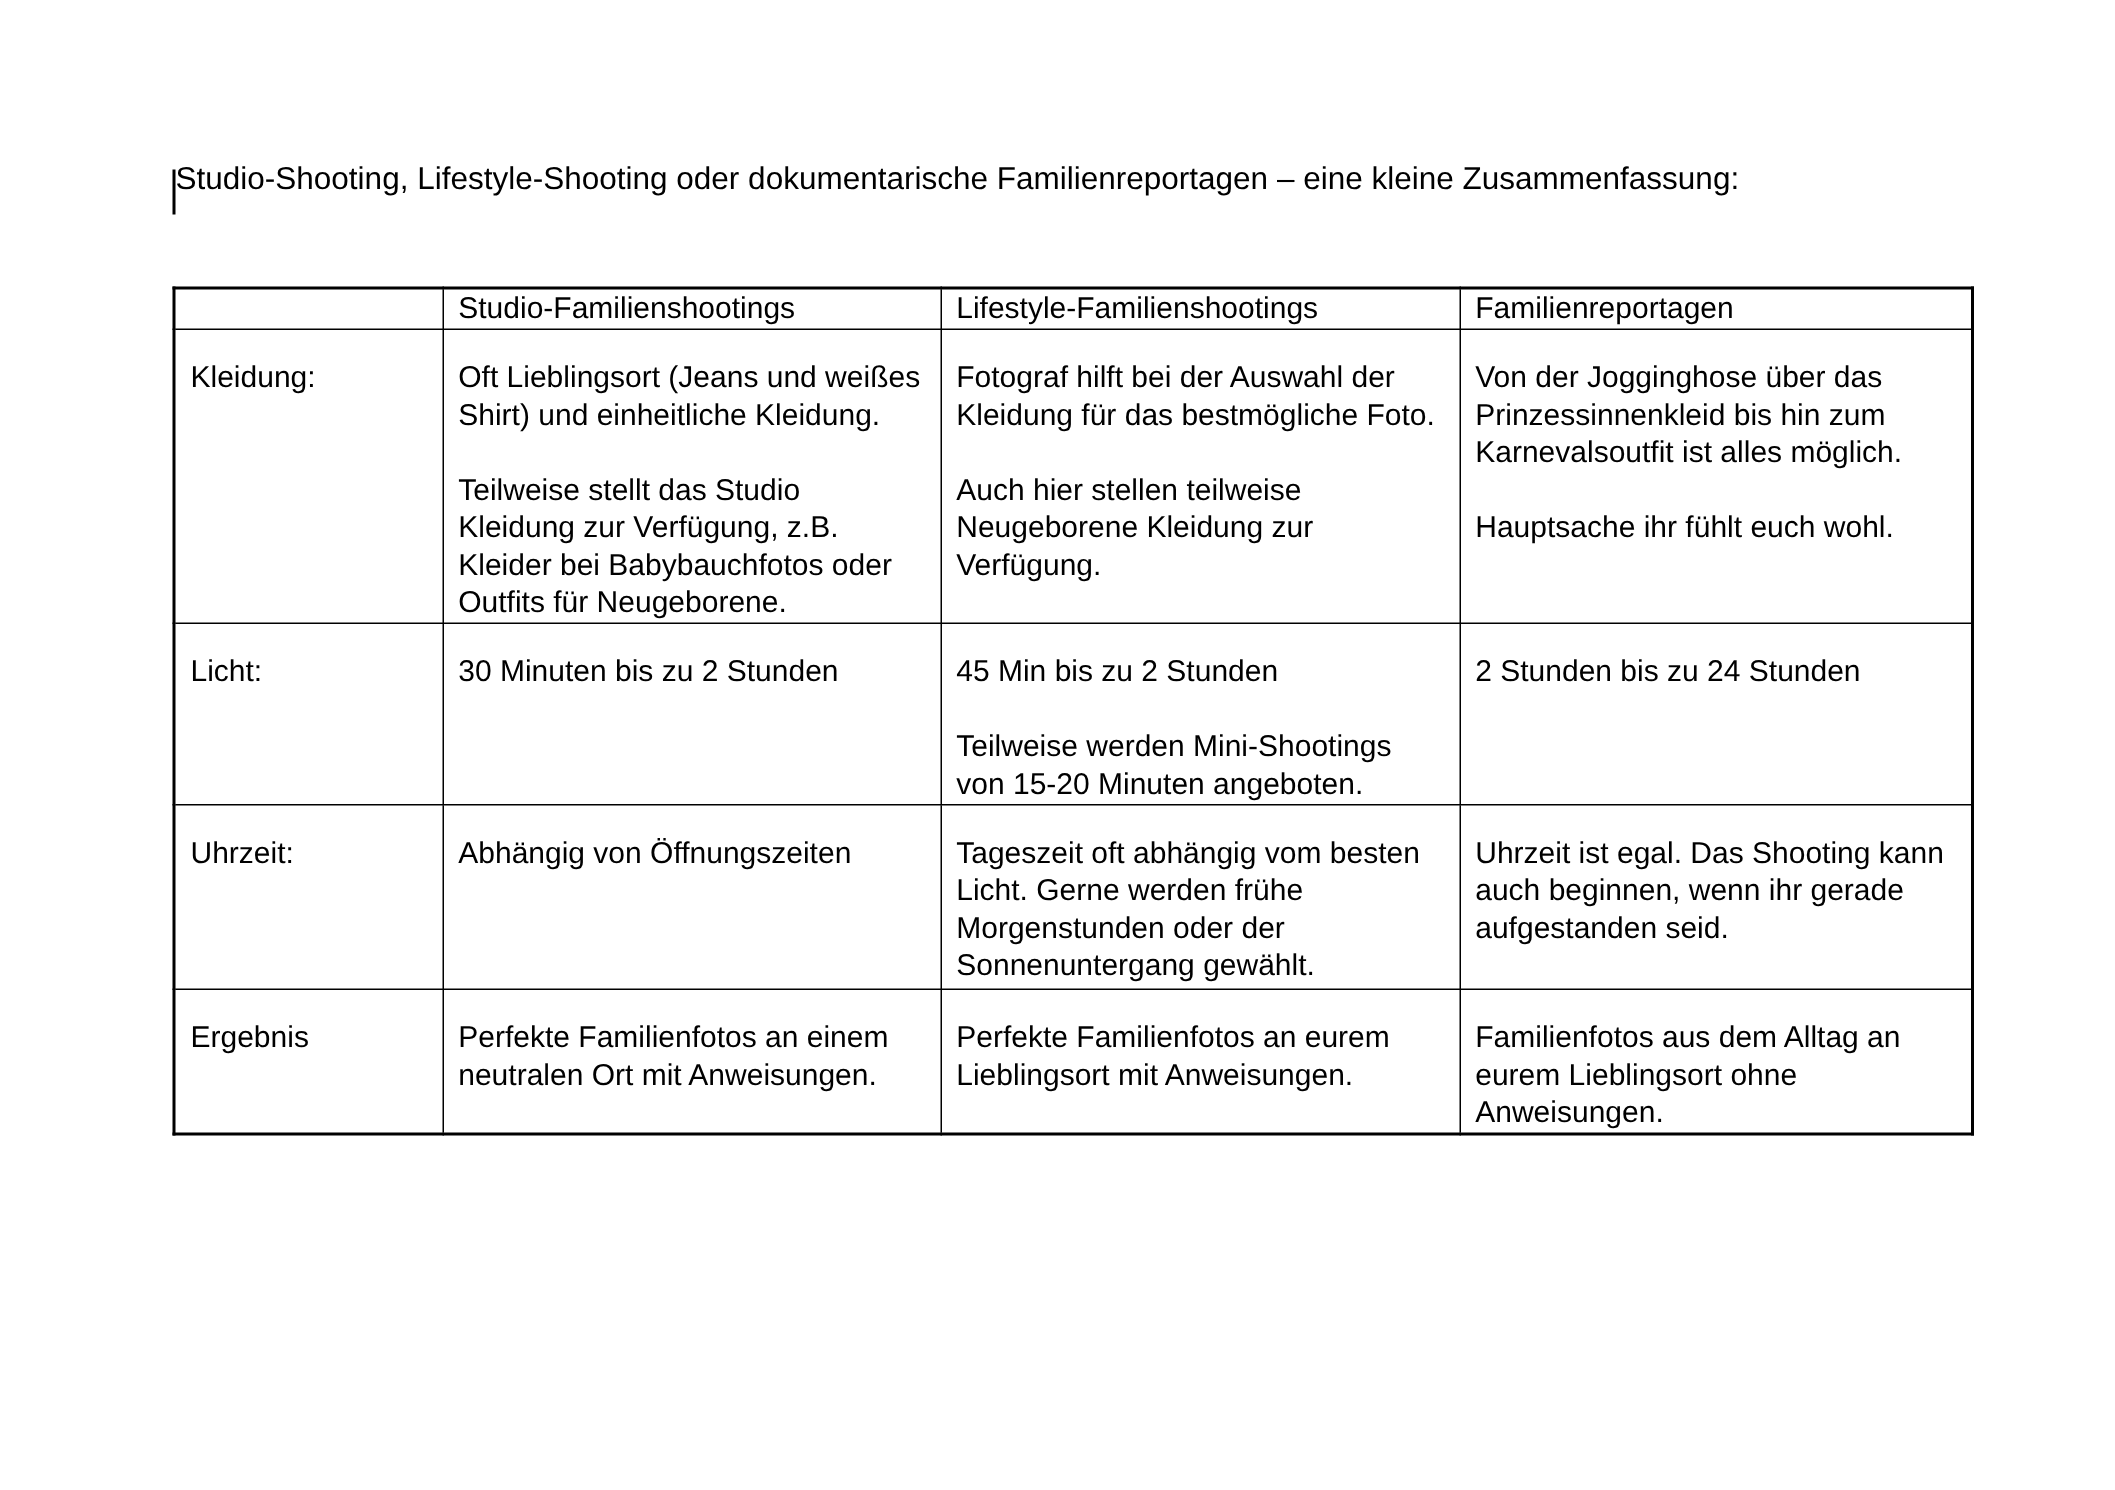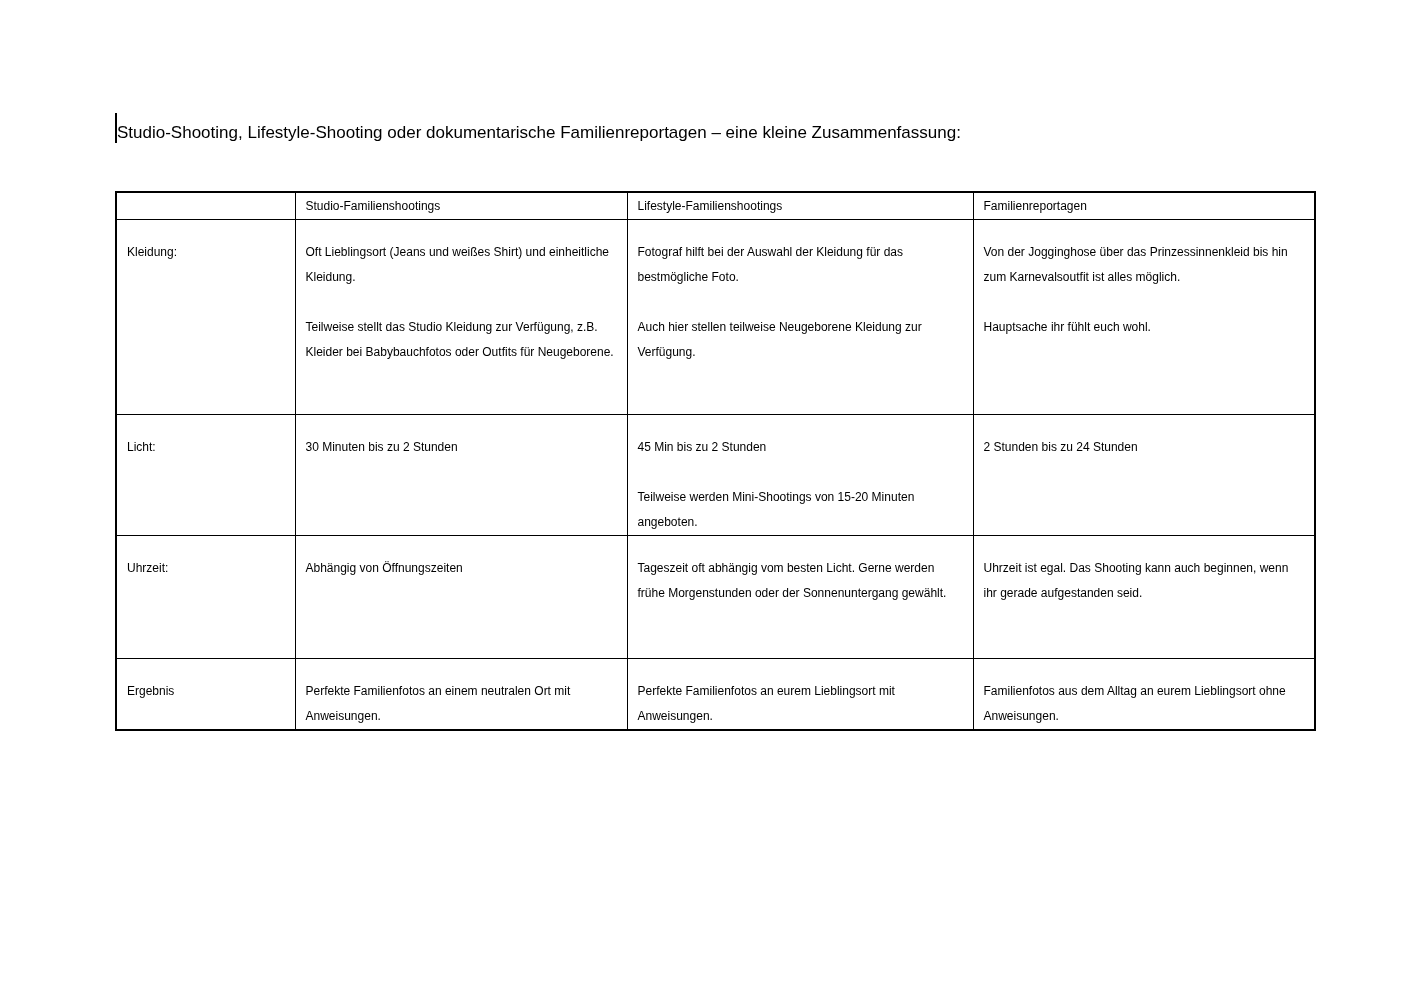--- a/index.html
+++ b/index.html
@@ -12,22 +12,22 @@
     width: 1410px;
     height: 993px;
     background: #ffffff;
     overflow: hidden;
     font-family: "Liberation Sans", sans-serif;
     color: #000000;
   }
   .doc-title {
     position: absolute;
     left: 117px;
-    top: 121px;
-    font-size: 17px;
+    top: 108px;
+    font-size: 21px;
     line-height: 24px;
     white-space: nowrap;
   }
   .caret {
     position: absolute;
     left: 115px;
     top: 113px;
     width: 2px;
     height: 30px;
     background: #000000;
@@ -38,21 +38,21 @@
     top: 191px;
     border-collapse: collapse;
     table-layout: fixed;
     border: 2px solid #000000;
   }
   table.cmp td {
     border: 1.5px solid #000000;
     vertical-align: top;
     box-sizing: border-box;
     padding: 20px 10px 0 10px;
-    font-size: 12px;
+    font-size: 20px;
     line-height: 25px;
     overflow: hidden;
   }
   table.cmp thead td {
     height: 27px;
     padding-top: 1px;
   }
   table.cmp tbody tr:nth-child(1) td { height: 195px; margin-left: 40px; }
   table.cmp tbody tr:nth-child(2) td { height: 76px; }
   table.cmp tbody tr:nth-child(3) td { height: 123px; }

